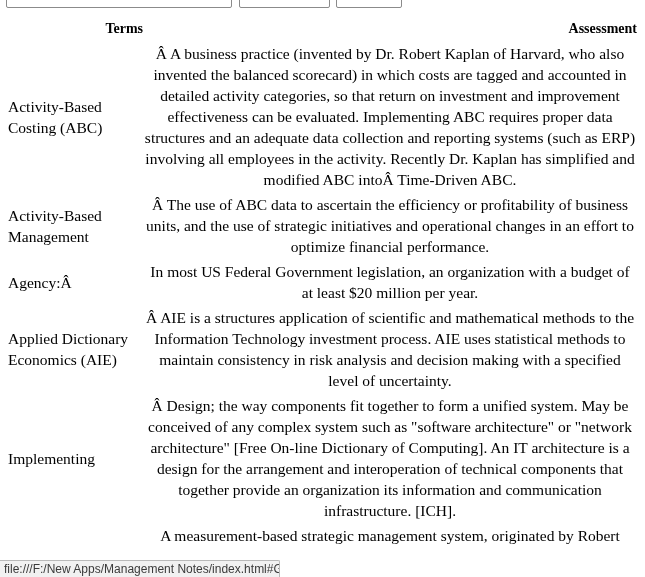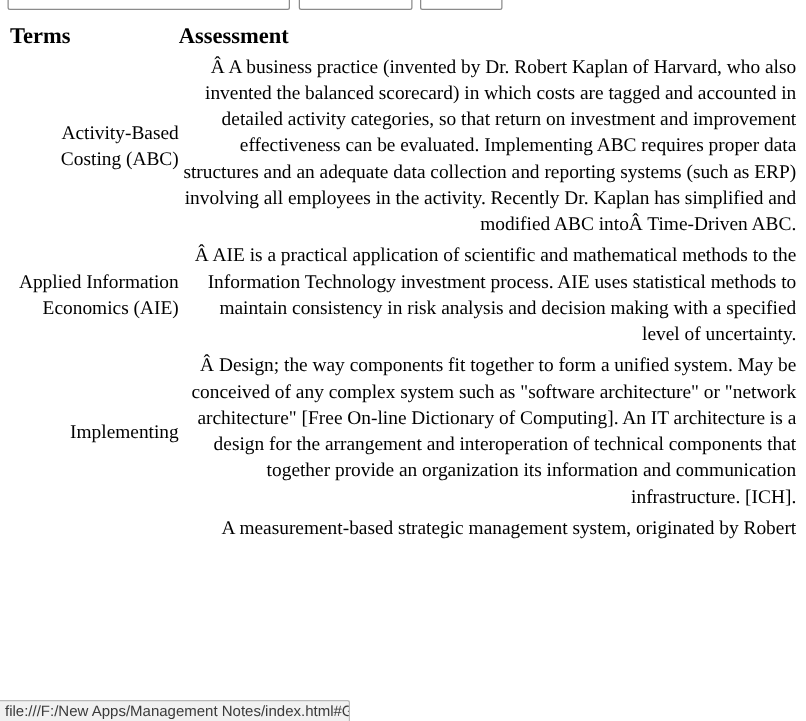--- a/index.html
+++ b/index.html
@@ -27,24 +27,24 @@
   table.glossary{
     border-collapse:collapse;
     table-layout:fixed;
     margin:5px 8px 0 8px;
     width:629px;
     font-size:15.5px;
     line-height:21px;
   }
   col.c-terms{width:135px;}
   col.c-defs{width:494px;}
-  th{font-weight:bold;text-align:left;padding:3px 0 2px 0;font-size:18px;}
+  th{font-weight:bold;text-align:right;padding:3px 0 2px 0;font-size:14px;}
   td{vertical-align:middle;padding:2px 0;}
-  td.term{text-align:right;}
-  td.def{text-align:right;}
+  td.term{text-align:left;}
+  td.def{text-align:center;}
 
   
   .status-bubble{
     position:absolute;left:0;bottom:0;z-index:5;
     width:280px;height:17px;box-sizing:border-box;
     background:#f1f1f1;
     border:1px solid #b9b9b9;border-left:none;border-bottom:none;
     border-top-right-radius:2px;
     font-family:"Liberation Sans", sans-serif;
     font-size:12px;line-height:15px;color:#3a3a3a;
@@ -69,22 +69,30 @@
   <tbody>
       <tr>
     <th>Terms</th>
     <th>Assessment</th>
   </tr>
   <tr>
     <td class="term">Activity-Based Costing (ABC)</td>
     <td class="def">Â A business practice (invented by Dr. Robert Kaplan of Harvard, who also invented the balanced scorecard) in which costs are tagged and accounted in detailed activity categories, so that return on investment and improvement effectiveness can be evaluated. Implementing ABC requires proper data structures and an adequate data collection and reporting systems (such as ERP) involving all employees in the activity. Recently Dr. Kaplan has simplified and modified ABC intoÂ Time-Driven ABC.</td>
   </tr>
   <tr>
-    <td class="term">Applied Information Economics (AIE)</td>
-    <td class="def">Â AIE is a practical application of scientific and mathematical methods to the Information Technology investment process. AIE uses statistical methods to maintain consistency in risk analysis and decision making with a specified level of uncertainty.</td>
+    <td class="term">Activity-Based Management</td>
+    <td class="def">Â The use of ABC data to ascertain the efficiency or profitability of business units, and the use of strategic initiatives and operational changes in an effort to optimize financial performance.</td>
+  </tr>
+  <tr>
+    <td class="term">Agency:Â</td>
+    <td class="def">In most US Federal Government legislation, an organization with a budget of at least $20 million per year.</td>
+  </tr>
+  <tr>
+    <td class="term">Applied Dictionary Economics (AIE)</td>
+    <td class="def">Â AIE is a structures application of scientific and mathematical methods to the Information Technology investment process. AIE uses statistical methods to maintain consistency in risk analysis and decision making with a specified level of uncertainty.</td>
   </tr>
   <tr>
     <td class="term">Implementing</td>
     <td class="def">Â Design; the way components fit together to form a unified system. May be conceived of any complex system such as "software architecture" or "network architecture" [Free On-line Dictionary of Computing]. An IT architecture is a design for the arrangement and interoperation of technical components that together provide an organization its information and communication infrastructure. [ICH].</td>
   </tr>
   <tr>
     <td class="term"></td>
     <td class="def">
       <div>A measurement-based strategic management system, originated by Robert</div>
 

